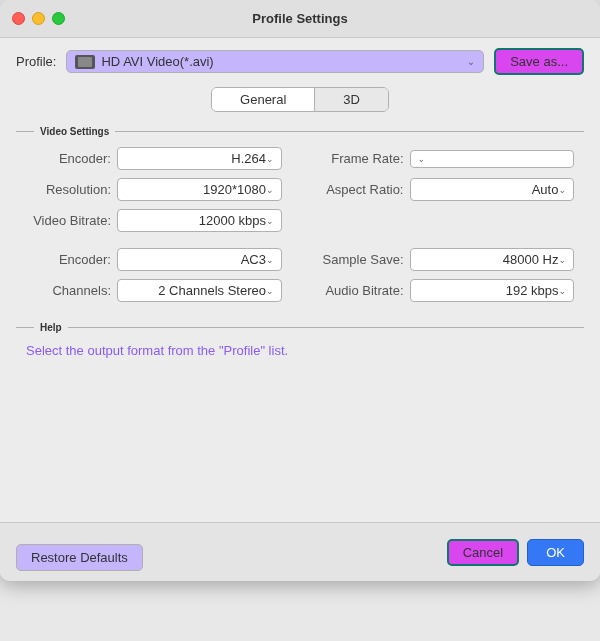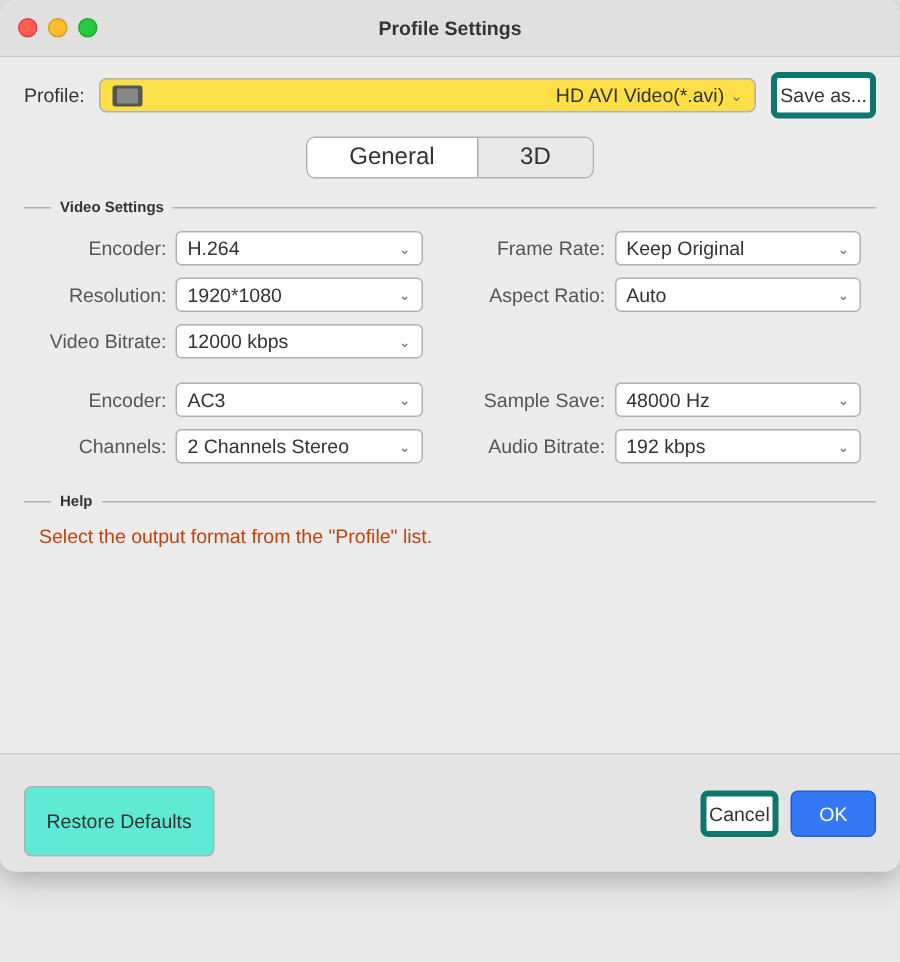--- a/index.html
+++ b/index.html
@@ -65,28 +65,27 @@
       margin-bottom: 12px;
     }
     .profile-label {
       color: #333;
       font-size: 13px;
       white-space: nowrap;
     }
     .select-with-icon {
       display: flex;
       align-items: center;
-      background: #fde047;
+      background: #c4b5fd;
       border: 1px solid #b0b0b0;
       border-radius: 5px;
       padding: 3px 8px;
       flex: 1;
       cursor: pointer;
       position: relative;
-      text-align: right;
     }
     .select-icon {
       width: 20px;
       height: 14px;
       background: #555;
       border-radius: 2px;
       margin-right: 6px;
       display: flex;
       align-items: center;
       justify-content: center;
@@ -102,44 +101,44 @@
       flex: 1;
       font-size: 13px;
       color: #333;
     }
     .select-arrow {
       font-size: 10px;
       color: #666;
       margin-left: 4px;
     }
     .btn {
-      background: #ffffff;
-      border: 4px solid #0f766e;
+      background: #d946ef;
+      border: 2px solid #0f766e;
       border-radius: 5px;
-      padding: 4px 2px;
+      padding: 4px 14px;
       font-size: 13px;
       color: #333;
       cursor: pointer;
       white-space: nowrap;
     }
     .tabs-row {
       display: flex;
       justify-content: center;
       margin-bottom: 14px;
     }
     .tab-group {
       display: flex;
       border: 1px solid #b0b0b0;
       border-radius: 6px;
       overflow: hidden;
       background: white;
     }
     .tab {
       padding: 4px 28px;
-      font-size: 16px;
+      font-size: 13px;
       cursor: pointer;
       background: transparent;
       border: none;
       color: #333;
     }
     .tab.active {
       background: white;
       font-weight: 500;
     }
     .tab:not(.active) {
@@ -194,36 +193,37 @@
     .select-wrap {
       flex: 1;
       position: relative;
       display: flex;
       align-items: center;
       background: white;
       border: 1px solid #b0b0b0;
       border-radius: 4px;
       padding: 3px 7px;
       cursor: pointer;
+      text-align: right;
     }
     .select-wrap .sel-text {
       flex: 1;
       font-size: 13px;
       color: #333;
     }
     .select-wrap .sel-arrow {
       font-size: 9px;
       color: #666;
     }
     .help-section {
       margin-top: 4px;
     }
     .help-text {
       font-size: 13px;
-      color: #c2410c;
+      color: #8b5cf6;
       padding: 0 10px;
       margin-top: 6px;
     }
     .spacer { flex: 1; }
     .bottom-bar {
       display: flex;
       align-items: center;
       justify-content: space-between;
       padding: 10px 16px;
       border-top: 1px solid #c8c8c8;
@@ -235,24 +235,24 @@
       background: #3478f6;
       border: 1px solid #2060d0;
       border-radius: 5px;
       padding: 5px 18px;
       font-size: 13px;
       color: white;
       cursor: pointer;
       font-weight: 500;
     }
     .btn-restore {
-      background: #5eead4;
+      background: #c4b5fd;
       border: 1px solid #b0b0b0;
       border-radius: 5px;
-      padding: 15px 14px;
+      padding: 5px 14px;
       font-size: 13px;
       color: #333;
       cursor: pointer;
       margin-top: 11px;
     }
     .bottom-right {
       display: flex;
       gap: 8px;
     }
     .video-bitrate-row {
@@ -305,21 +305,20 @@
         <div class="field-row">
           <span class="field-label">Encoder:</span>
           <div class="select-wrap">
             <span class="sel-text">H.264</span>
             <span class="sel-arrow">⌄</span>
           </div>
         </div>
         <div class="field-row">
           <span class="field-label">Frame Rate:</span>
           <div class="select-wrap">
-            <span class="sel-text">Keep Original</span>
             <span class="sel-arrow">⌄</span>
           </div>
         </div>
 
         <div class="field-row">
           <span class="field-label">Resolution:</span>
           <div class="select-wrap">
             <span class="sel-text">1920*1080</span>
             <span class="sel-arrow">⌄</span>
           </div>

